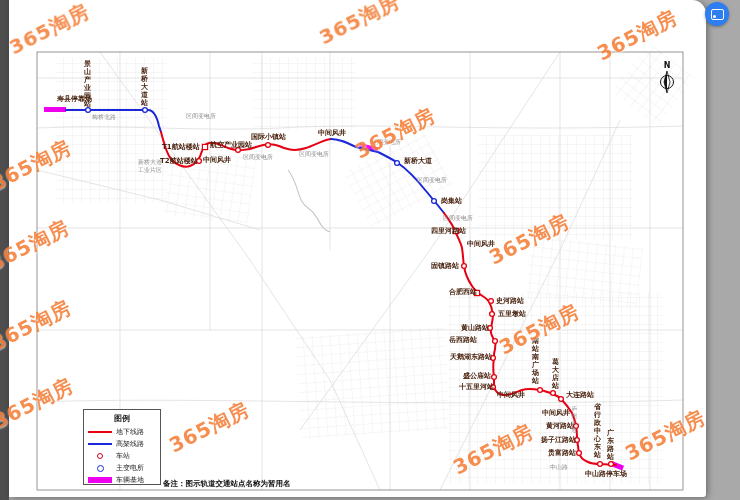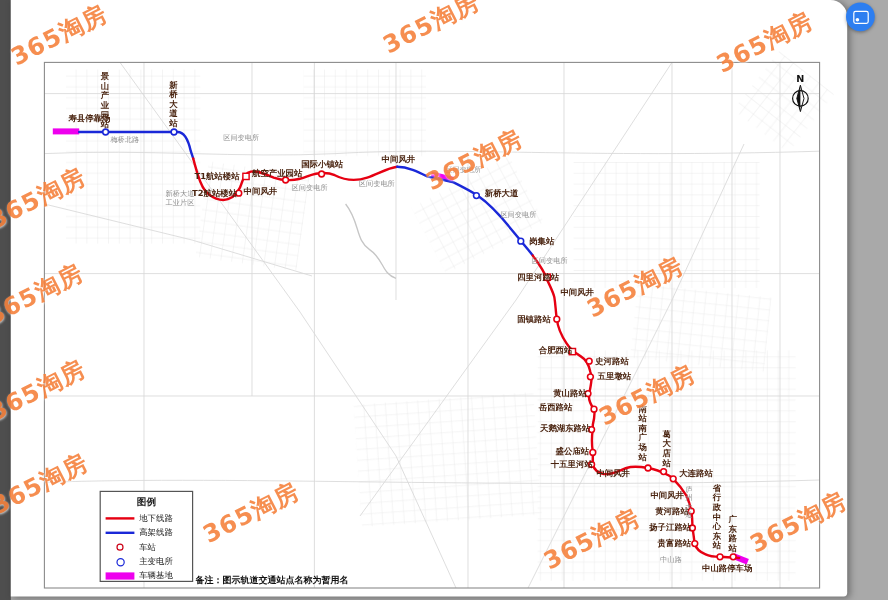--- a/index.html
+++ b/index.html
@@ -193,21 +193,21 @@
       <div class="st-label" style="left: 461px; top: 324px;">黄山路站</div>
       <div class="st-label" style="left: 449px; top: 336px;">岳西路站</div>
       <div class="st-label" style="left: 450px; top: 353px;">天鹅湖东路站</div>
       <div class="st-label" style="left: 463px; top: 372px;">盛公庙站</div>
       <div class="st-label" style="left: 459px; top: 383px;">十五里河站</div>
       <div class="st-label v" style="left: 532px; top: 337px;">南站南广场站</div>
       <div class="st-label v" style="left: 552px; top: 358px;">葛大店站</div>
       <div class="st-label" style="left: 566px; top: 391px;">大连路站</div>
       <div class="st-label" style="left: 546px; top: 422px;">黄河路站</div>
       <div class="st-label" style="left: 541px; top: 436px;">扬子江路站</div>
-      <div class="st-label" style="left: 548px; top: 449px;">贵富路站</div>
+      <div class="st-label" style="left: 548px; top: 449px; font-family: Liberation Mono, monospace;">贵富路站</div>
       <div class="st-label v" style="left: 594px; top: 403px;">省行政中心东站</div>
       <div class="st-label v" style="left: 607px; top: 429px;">广东路站</div>
       <div class="st-label" style="left: 203px; top: 156px;">中间风井</div>
       <div class="st-label" style="left: 318px; top: 129px;">中间风井</div>
       <div class="st-label" style="left: 467px; top: 240px;">中间风井</div>
       <div class="st-label" style="left: 497px; top: 391px;">中间风井</div>
       <div class="st-label" style="left: 542px; top: 409px;">中间风井</div>
       <div class="st-label" style="left: 57px; top: 95px;">寿县停靠场</div>
       <div class="st-label" style="left: 585px; top: 470px;">中山路停车场</div>
       <div class="gray-label" style="left: 92px; top: 113px;">梅桥北路</div>

